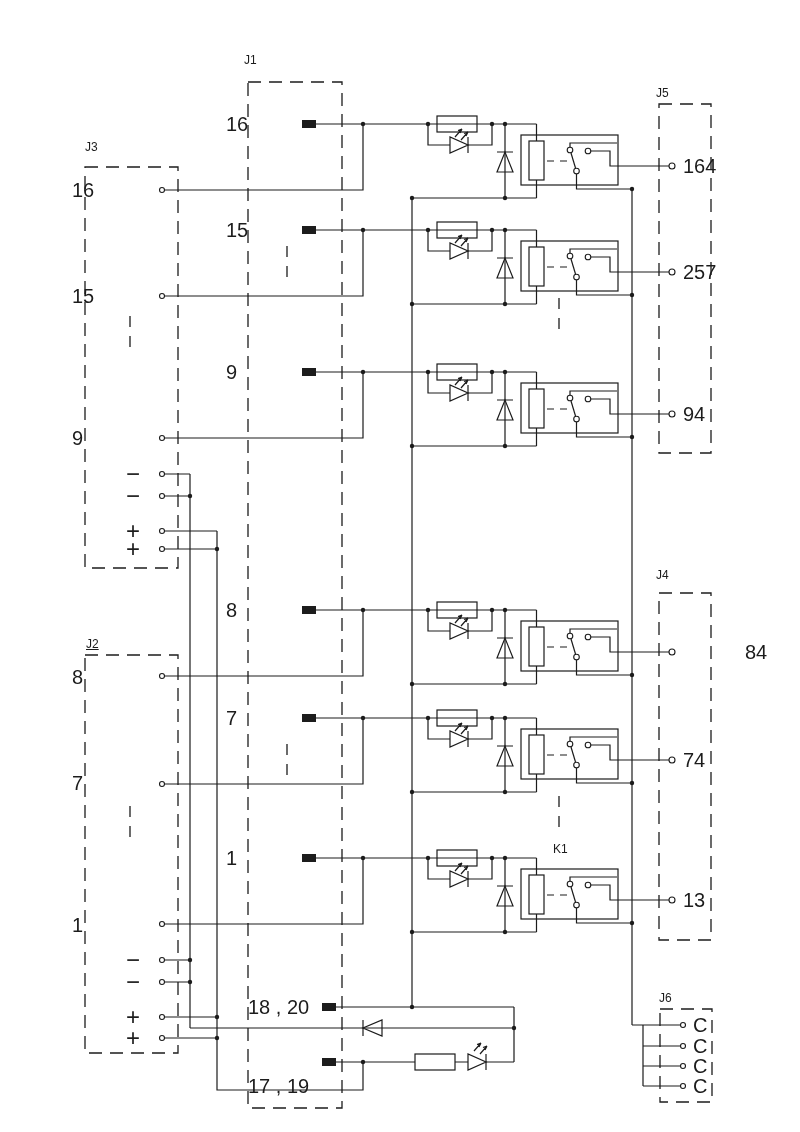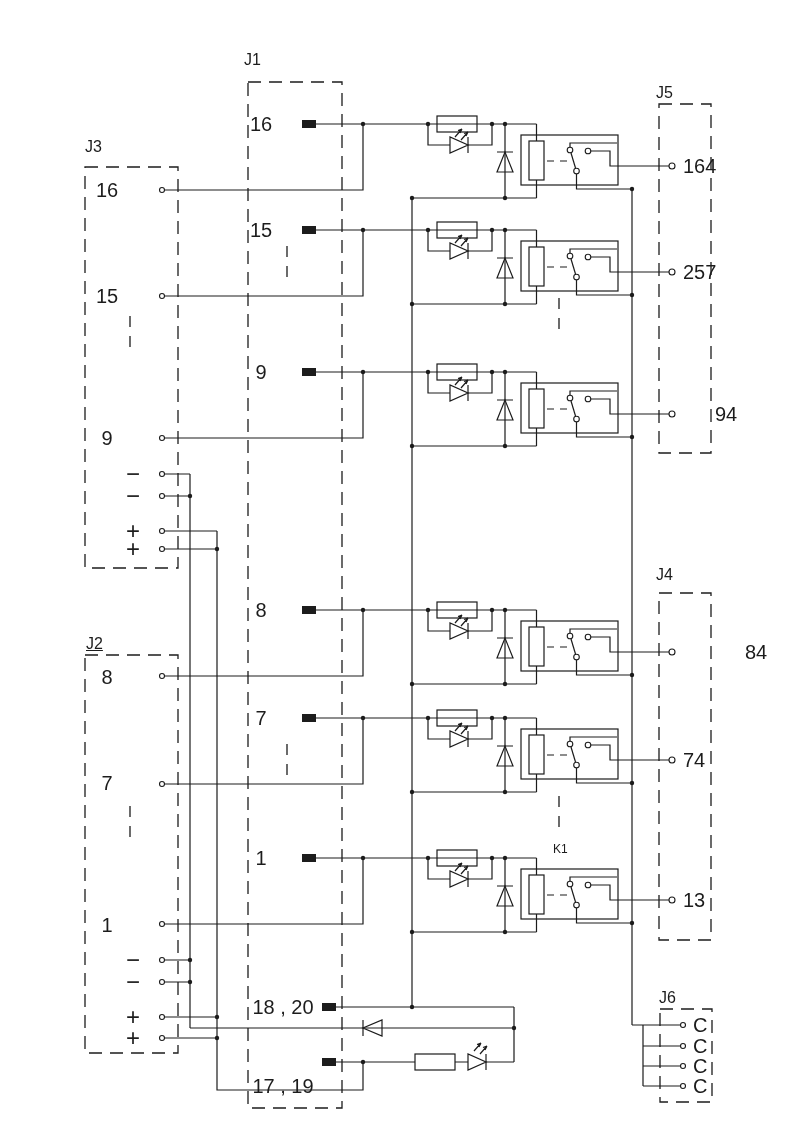--- a/index.html
+++ b/index.html
@@ -7,23 +7,23 @@
   #stage{position:relative;width:800px;height:1132px;background:var(--bg);overflow:hidden;
          font-family:"Liberation Sans", sans-serif;color:var(--line);}
   #schematic{position:absolute;left:0;top:0;}
   svg .w{stroke:var(--line);stroke-width:1.2;fill:none;}
   svg .d{stroke:var(--line);stroke-width:1.3;fill:none;stroke-dasharray:13 8;}
   svg .e{stroke:var(--line);stroke-width:1.3;fill:none;stroke-dasharray:11 9;}
   svg .dot{fill:var(--line);stroke:none;}
   svg .oc{fill:#fff;stroke:var(--line);stroke-width:1.1;}
   svg .sq{fill:var(--line);stroke:none;}
   .lbl{position:absolute;height:22px;line-height:22px;font-size:20px;white-space:pre;}
-  .ra{width:70px;text-align:center;}
+  .ra{width:70px;text-align:left;}
   .la{width:60px;text-align:left;}
-  .cn{font-size:16px;}
+  .cn{font-size:12px;}
   .sym{width:68px;text-align:right;font-size:24px;}
   .k1{font-size:12px;}
 </style>
 </head>
 <body>
 
 <div id="stage">
 
   <svg id="schematic" width="800" height="1132" viewBox="0 0 800 1132">
 
@@ -185,21 +185,21 @@
   <div class="lbl ra" style="left:72px;top:666px;">8</div>
   <div class="lbl ra" style="left:72px;top:772px;">7</div>
   <div class="lbl ra" style="left:72px;top:914px;">1</div>
   <div class="lbl sym" style="left:72px;top:949px;">−</div>
   <div class="lbl sym" style="left:72px;top:971px;">−</div>
   <div class="lbl sym" style="left:72px;top:1006px;">+</div>
   <div class="lbl sym" style="left:72px;top:1027px;">+</div>
 
   <div class="lbl la" style="left:683px;top:155px;">164</div>
   <div class="lbl la" style="left:683px;top:261px;">257</div>
-  <div class="lbl la" style="left:683px;top:403px;margin-left:32px;">94</div>
+  <div class="lbl la" style="left:683px;top:403px;">94</div>
 
   <div class="lbl la" style="left:716px;top:641px;margin-left:29px;">84</div>
   <div class="lbl la" style="left:683px;top:749px;">74</div>
   <div class="lbl la" style="left:683px;top:889px;">13</div>
 
   <div class="lbl la" style="left:693px;top:1014px;">C</div>
   <div class="lbl la" style="left:693px;top:1035px;">C</div>
   <div class="lbl la" style="left:693px;top:1055px;">C</div>
   <div class="lbl la" style="left:693px;top:1075px;">C</div>
 

